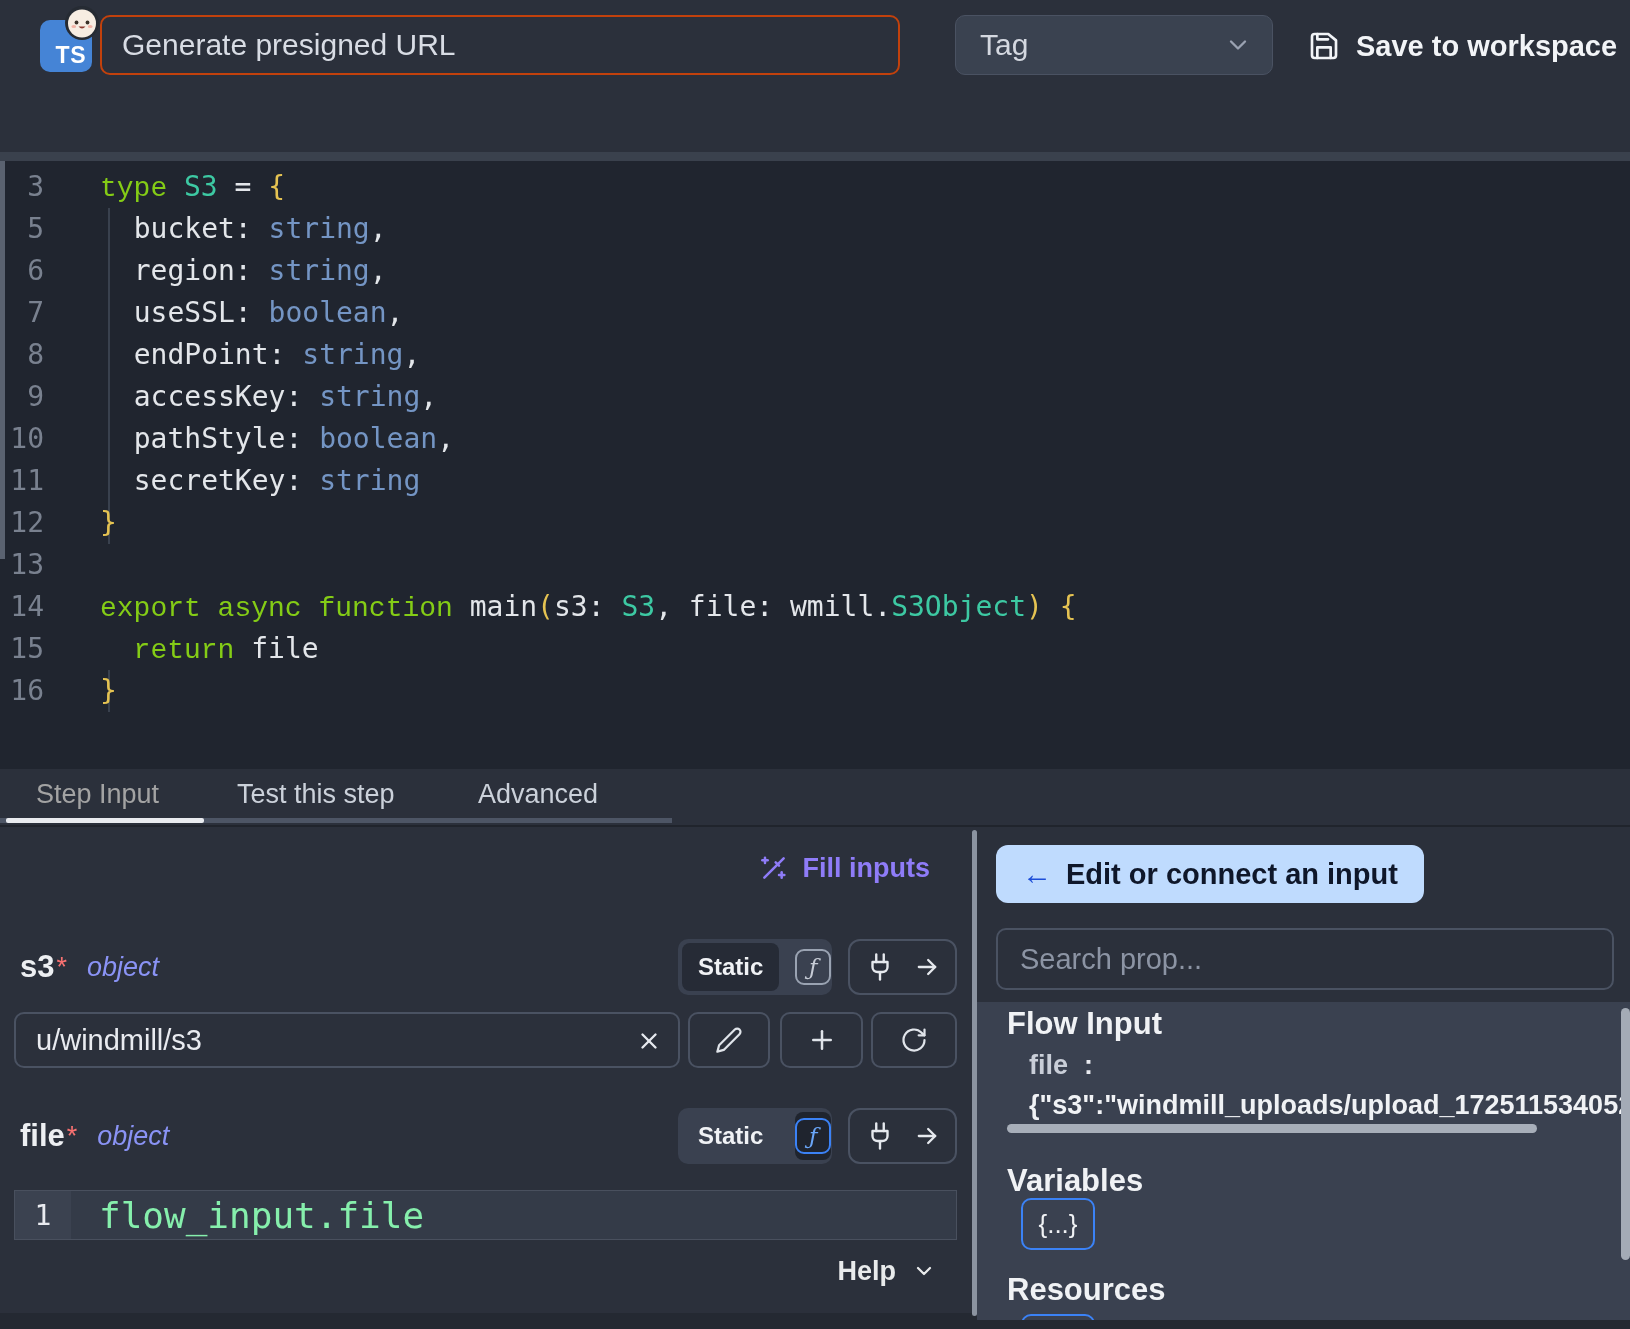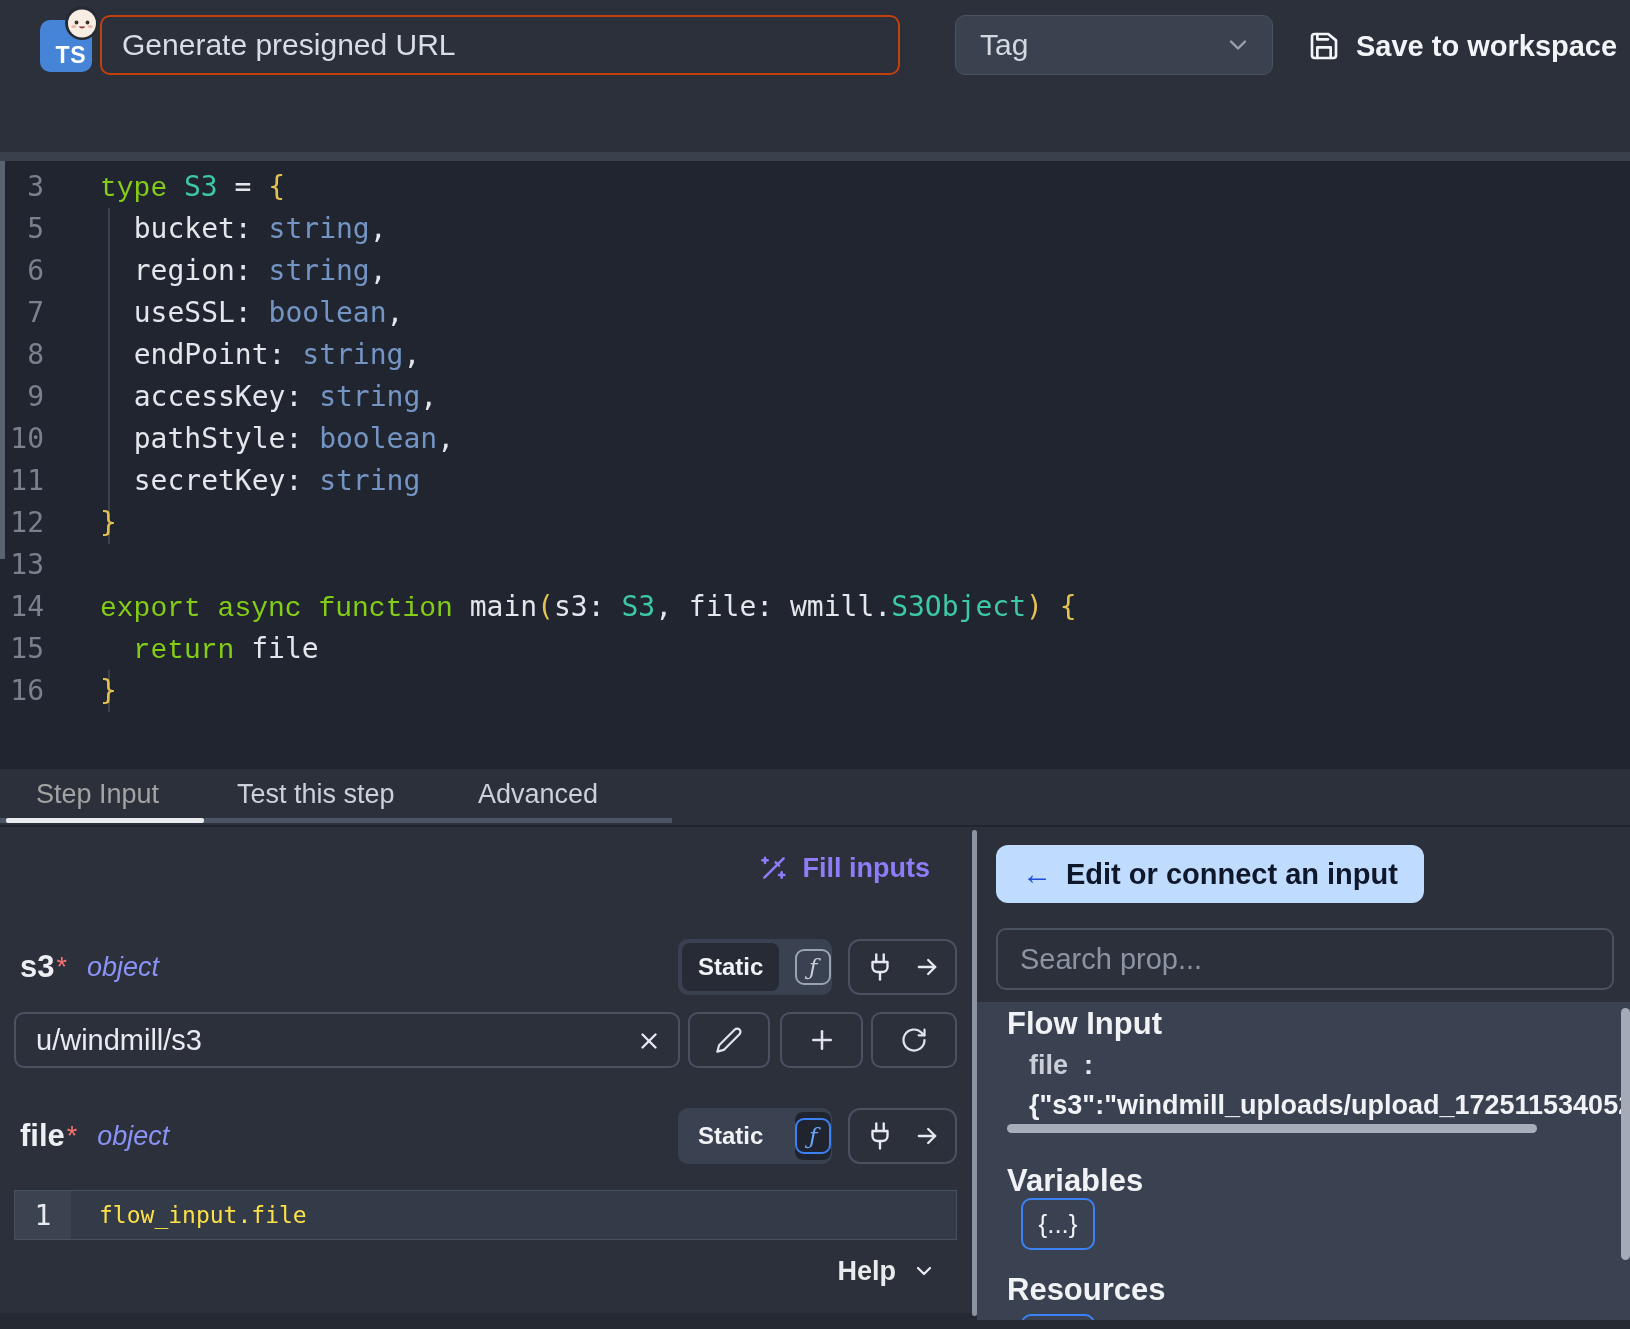--- a/index.html
+++ b/index.html
@@ -84,21 +84,21 @@
 
   .res-input { position:absolute; left:14px; top:185px; width:666px; height:56px; background:#2B303B; border:2px solid #4A5262; border-radius:10px; }
   .res-input input { width:100%; height:100%; background:transparent; border:none; outline:none; color:#E9EBF0; font-size:29px; padding:0 60px 0 20px; font-family:"Liberation Sans", sans-serif; }
   .res-clear { position:absolute; right:16px; top:14px; cursor:pointer; color:#E6E9EE; }
 
   .sq-btn { position:absolute; top:185px; height:56px; border:2px solid #4A5262; border-radius:10px; display:flex; align-items:center; justify-content:center; color:#E0E4EA; cursor:pointer; background:#2B303B; }
 
   .expr-row { position:absolute; left:14px; top:363px; width:943px; height:50px; background:#343B48; border:1px solid #49505E; display:flex; }
   .expr-gutter { width:56px; height:100%; background:#3B4250; display:flex; align-items:center; justify-content:center;
                  font-family:"DejaVu Sans Mono", monospace; font-size:28px; color:#E9EBF0; }
-  .expr-code { flex:1; display:flex; align-items:center; padding-left:28px; font-family:"DejaVu Sans Mono", monospace; font-size:23px; color:#fde047; }
+  .expr-code { flex:1; display:flex; align-items:center; padding-left:28px; font-family:"DejaVu Sans Mono", monospace; font-size:36px; color:#86efac; }
 
   .help-row { position:absolute; right:36px; top:425px; height:38px; display:flex; align-items:center; gap:16px; cursor:pointer; }
   .help-row span { font-size:27px; font-weight:bold; color:#E9EBEC; }
 
   
   .divider { position:absolute; left:972px; top:830px; width:5px; height:486px; border-radius:3px; background:#8B93A0; }
 
   
   .panel-right { position:absolute; left:977px; top:827px; width:653px; height:486px; background:#2B303B; }
   .edit-pill { position:absolute; left:19px; top:18px; height:58px; padding:0 26px; background:#BFDBFE; border-radius:12px;

